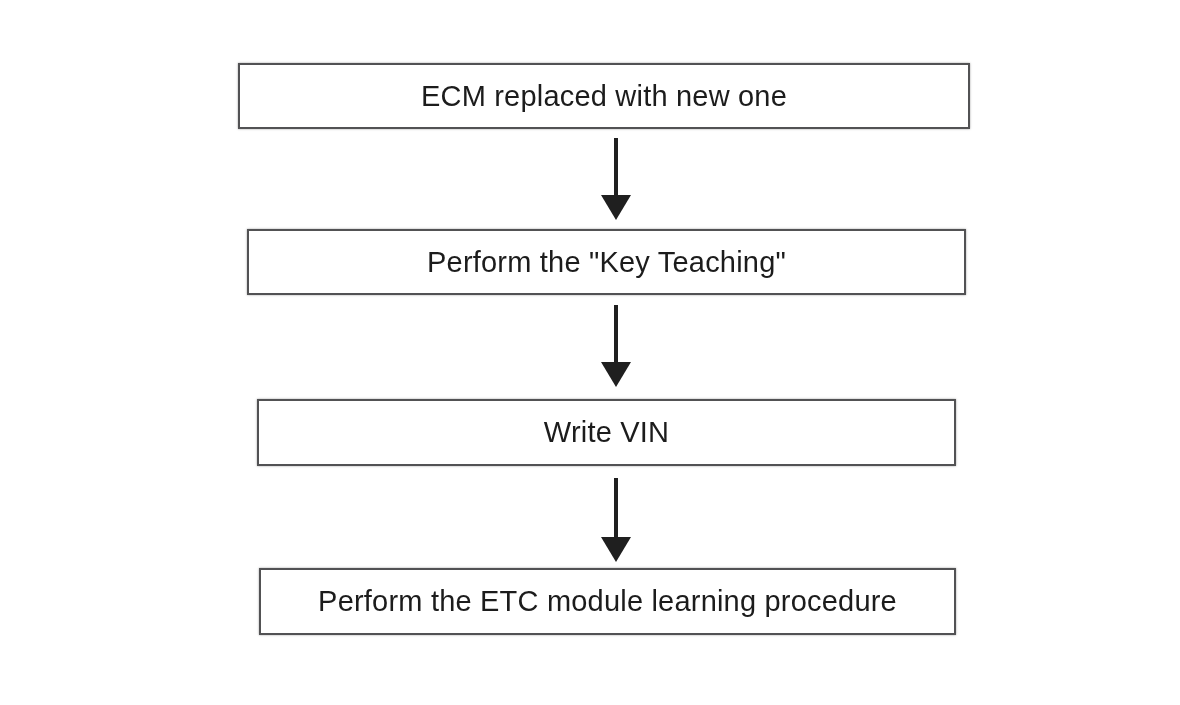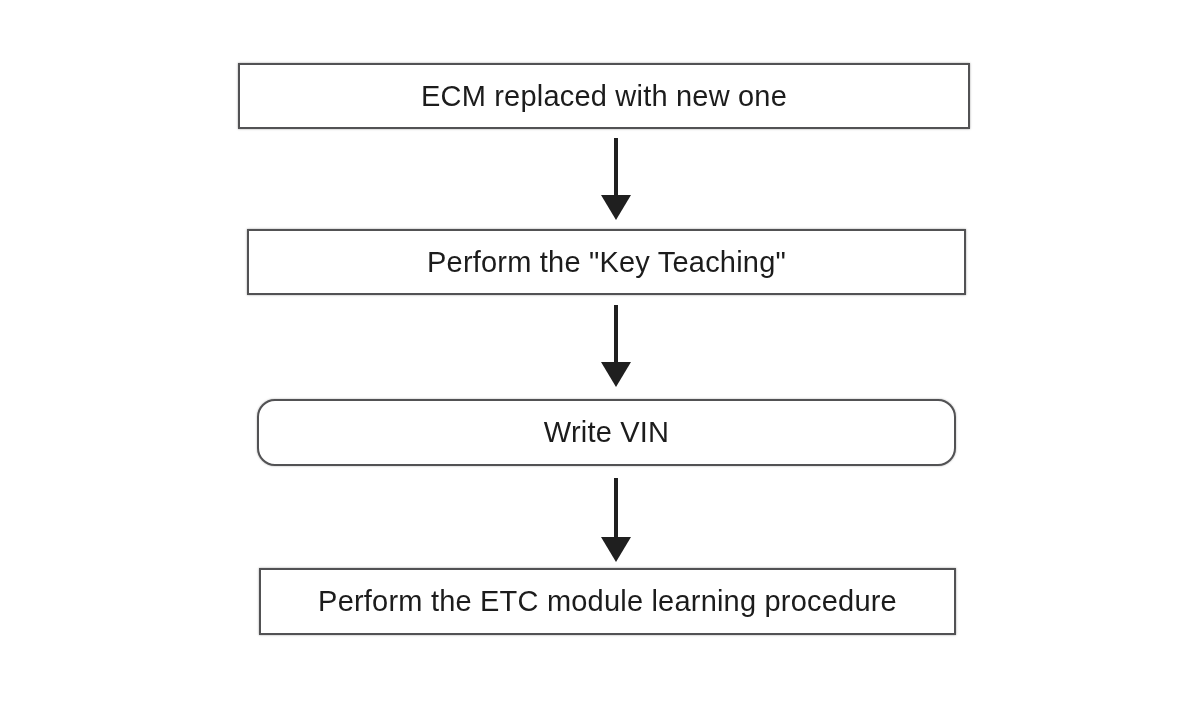--- a/index.html
+++ b/index.html
@@ -27,21 +27,21 @@
     align-items: center;
     justify-content: center;
     text-align: center;
     font-size: 29px;
     color: #1c1c1c;
     letter-spacing: 0.2px;
     white-space: nowrap;
   }
   .box-1 { left: 238px; top: 63px;  width: 732px; height: 66px; }
   .box-2 { left: 247px; top: 229px; width: 719px; height: 66px; }
-  .box-3 { left: 257px; top: 399px; width: 699px; height: 67px; border-radius: 18px; }
+  .box-3 { left: 257px; top: 399px; width: 699px; height: 67px; }
   .box-4 { left: 259px; top: 568px; width: 697px; height: 67px; text-align: center; }
 
   .arrow {
     position: absolute;
     width: 30px;
     left: 601px;
   }
   .arrow .shaft {
     position: absolute;
     left: 13px;

